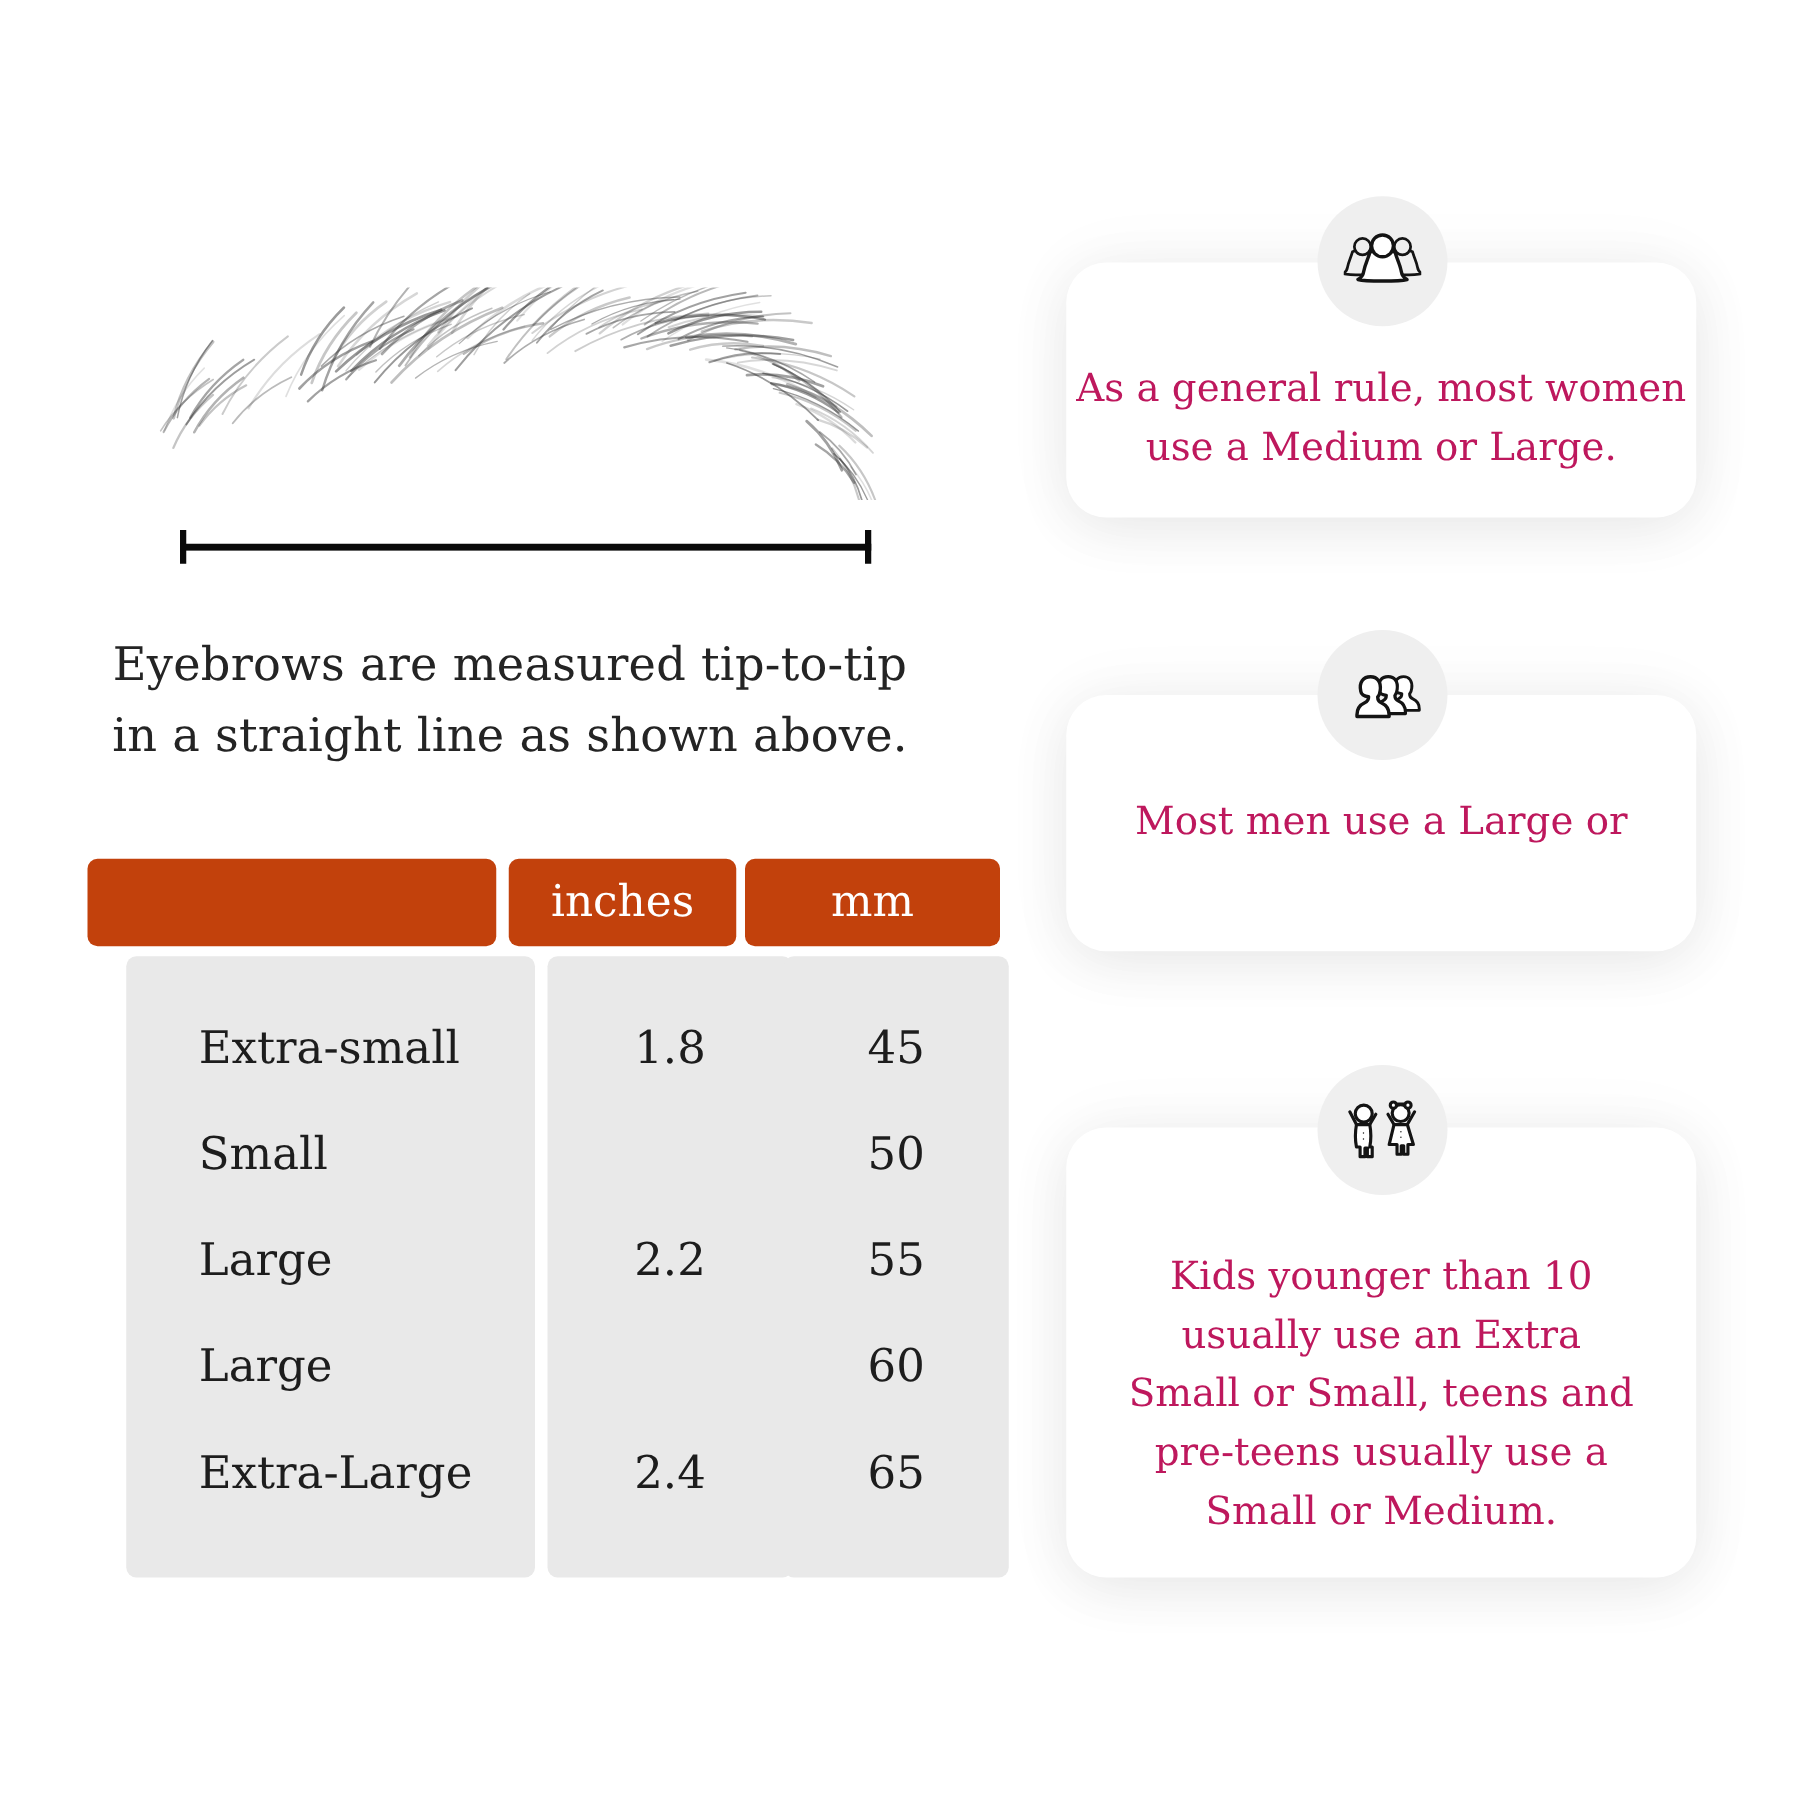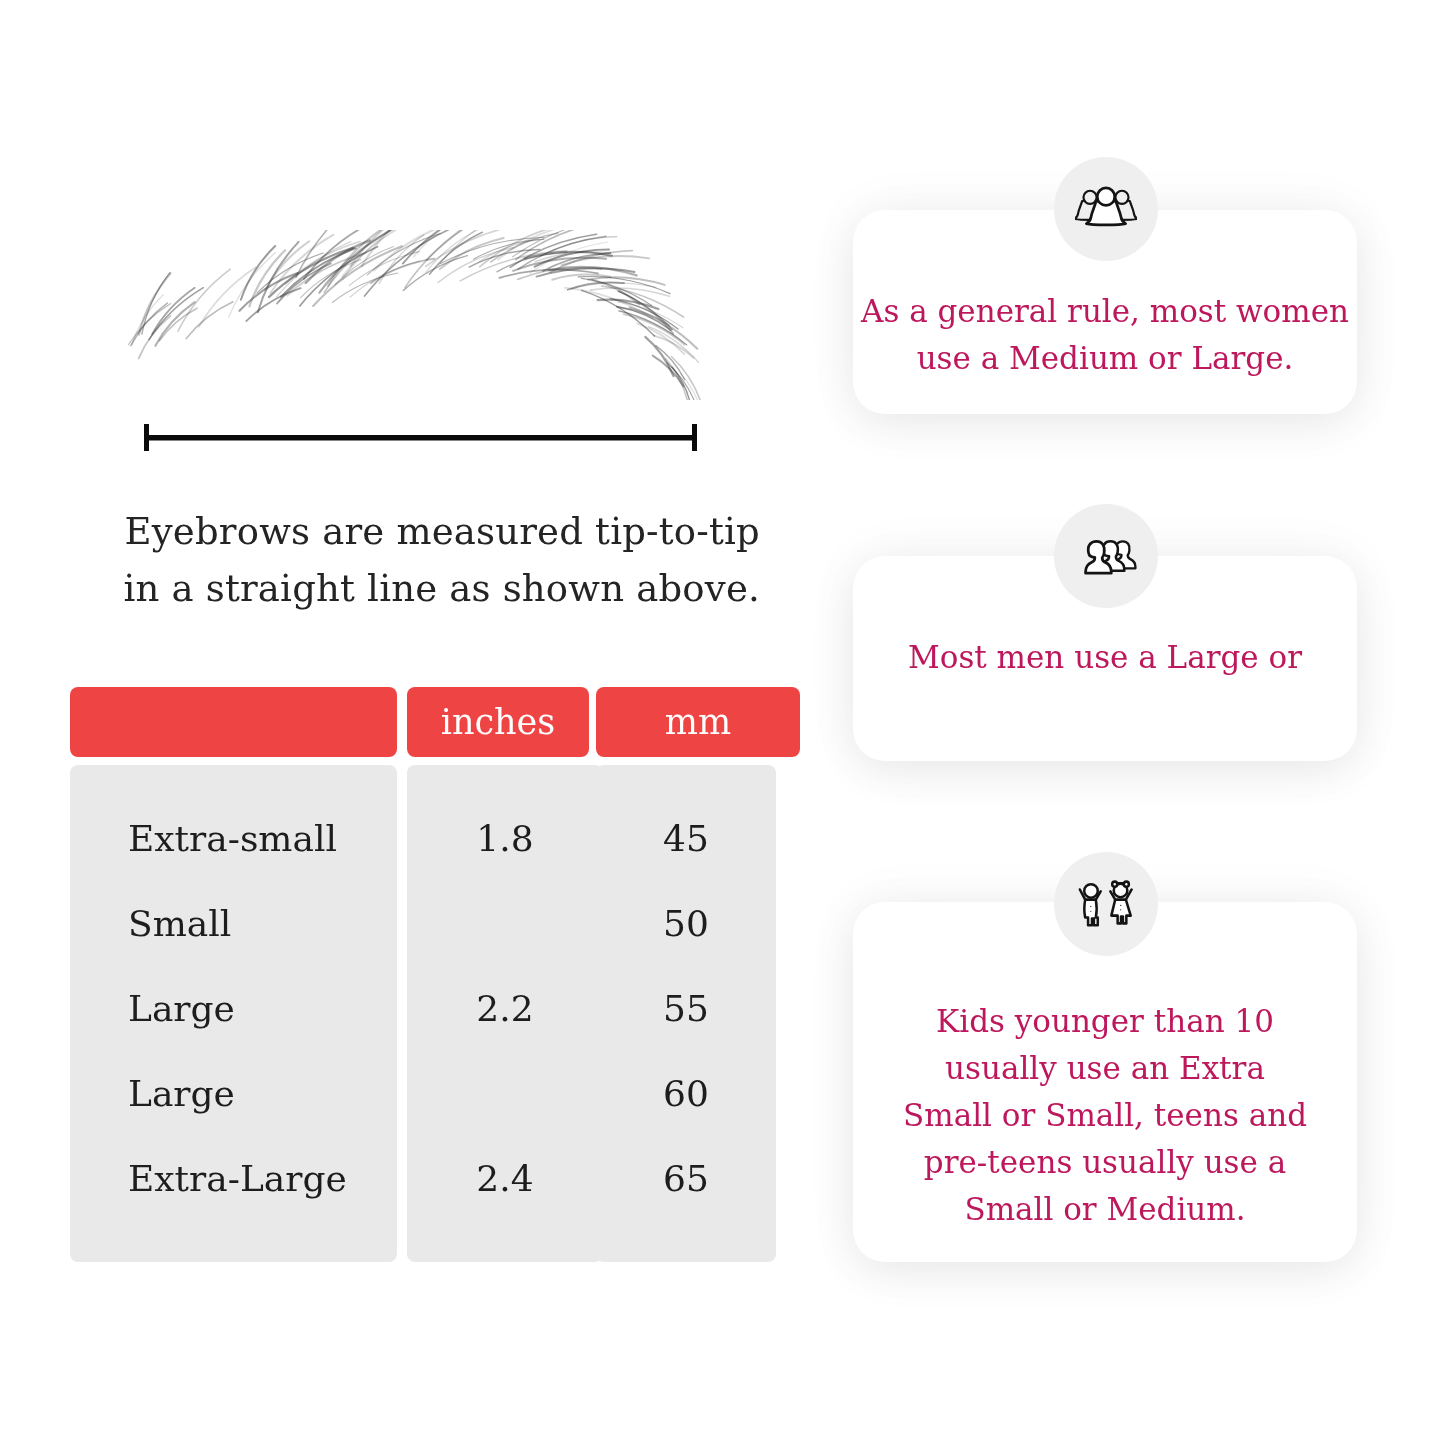--- a/index.html
+++ b/index.html
@@ -3,34 +3,34 @@
 <meta charset="utf-8">
 <style>
   html,body{margin:0;padding:0;background:#ffffff;}
   #stage{
     position:relative;width:1445px;height:1445px;background:#ffffff;overflow:hidden;
     font-family:"DejaVu Serif","Liberation Serif",serif;color:#1d1d1d;
   }
   .abs{position:absolute;}
 
   
-  #caption{left:80px;top:503px;width:680px;text-align:right;
+  #caption{left:68px;top:503px;width:680px;text-align:center;
            font-size:37px;line-height:57px;color:#242424;letter-spacing:.2px;}
 
   
-  .th{top:687px;height:70px;background:#ef4444;border-radius:8px;
+  .th{top:687px;height:70px;background:#c2410c;border-radius:8px;
       display:flex;align-items:center;justify-content:center;
       color:#ffffff;font-size:35px;}
   #th-blank {left:70px; width:327px;}
   #th-inches{left:407px;width:182px;}
   #th-mm    {left:596px;width:204px;}
 
   .tcol{top:765px;height:497px;background:#e9e9e9;border-radius:8px;
         display:flex;flex-direction:column;justify-content:space-between;
-        padding:50px 0 60px 0;box-sizing:border-box;font-size:36px;color:#1d1d1d;}
+        padding:50px 0 60px 0;box-sizing:border-box;font-size:36px;color:#1d1d1d;margin-left:31px;}
   #col-labels{left:70px; width:327px;}
   #col-inches{left:407px;width:196px;}
   #col-mm    {left:596px;width:180px;}
   .tcell{height:47px;display:flex;align-items:center;justify-content:center;white-space:nowrap;}
   #col-labels .tcell{justify-content:flex-start;padding-left:58px;}
 
   
   .card{left:853px;width:504px;background:#ffffff;border-radius:32px;z-index:1;
         box-shadow:0 10px 45px rgba(0,0,0,.07),0 0 60px rgba(0,0,0,.045);}
   #card-women{top:210px;height:204px;}

